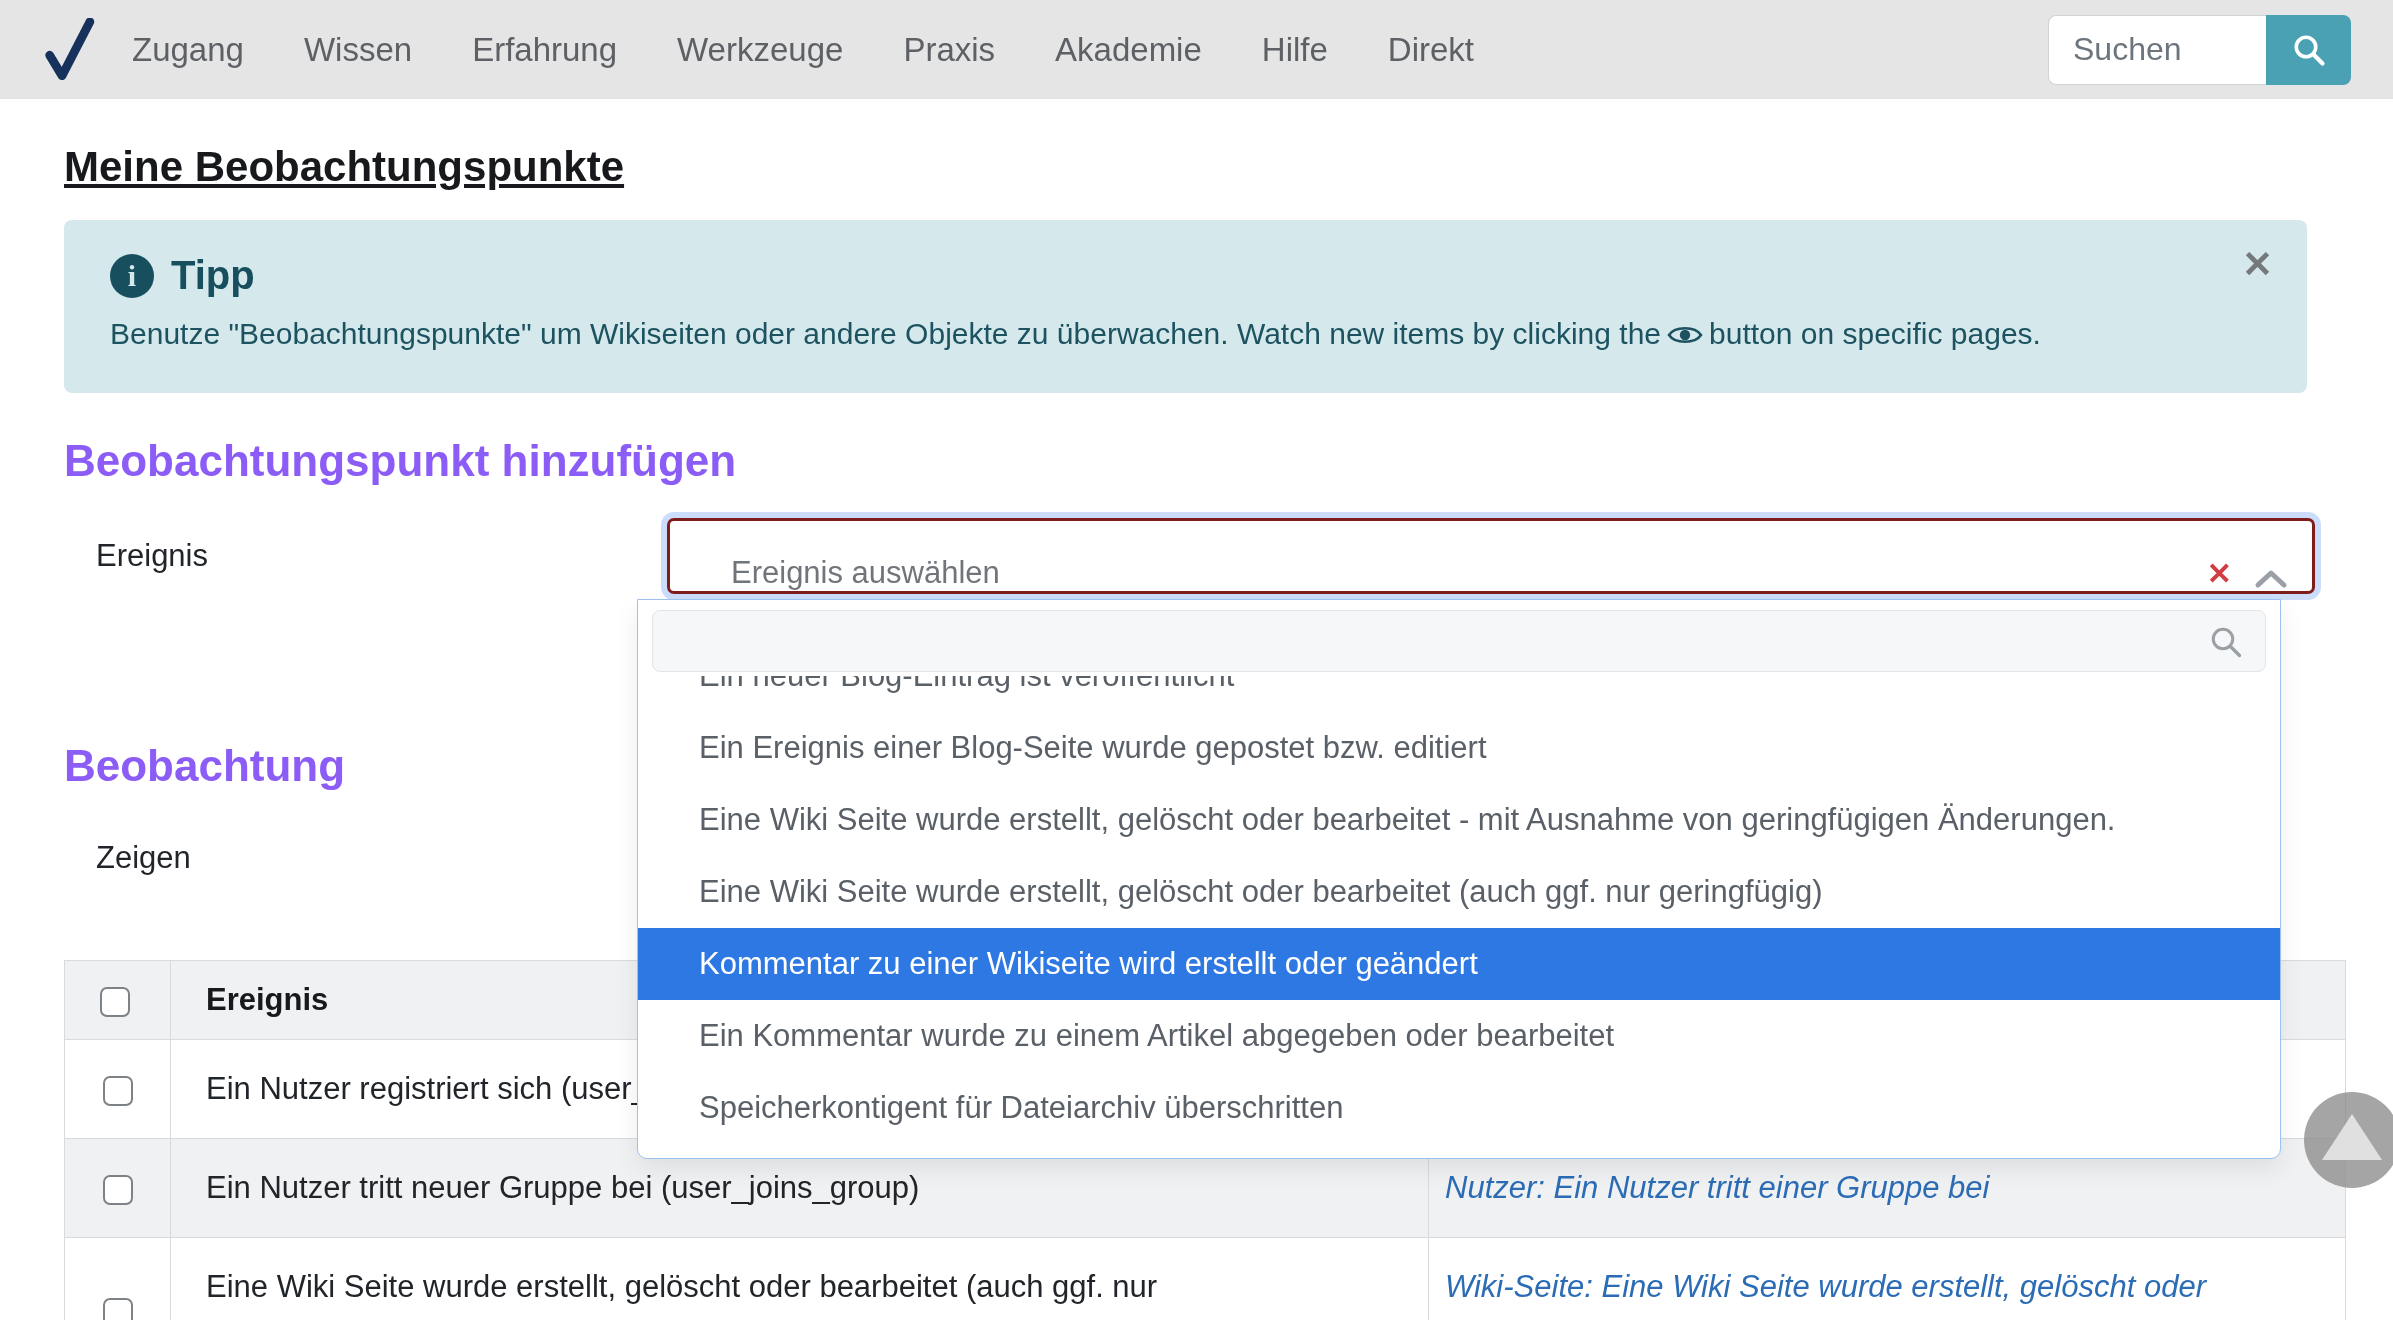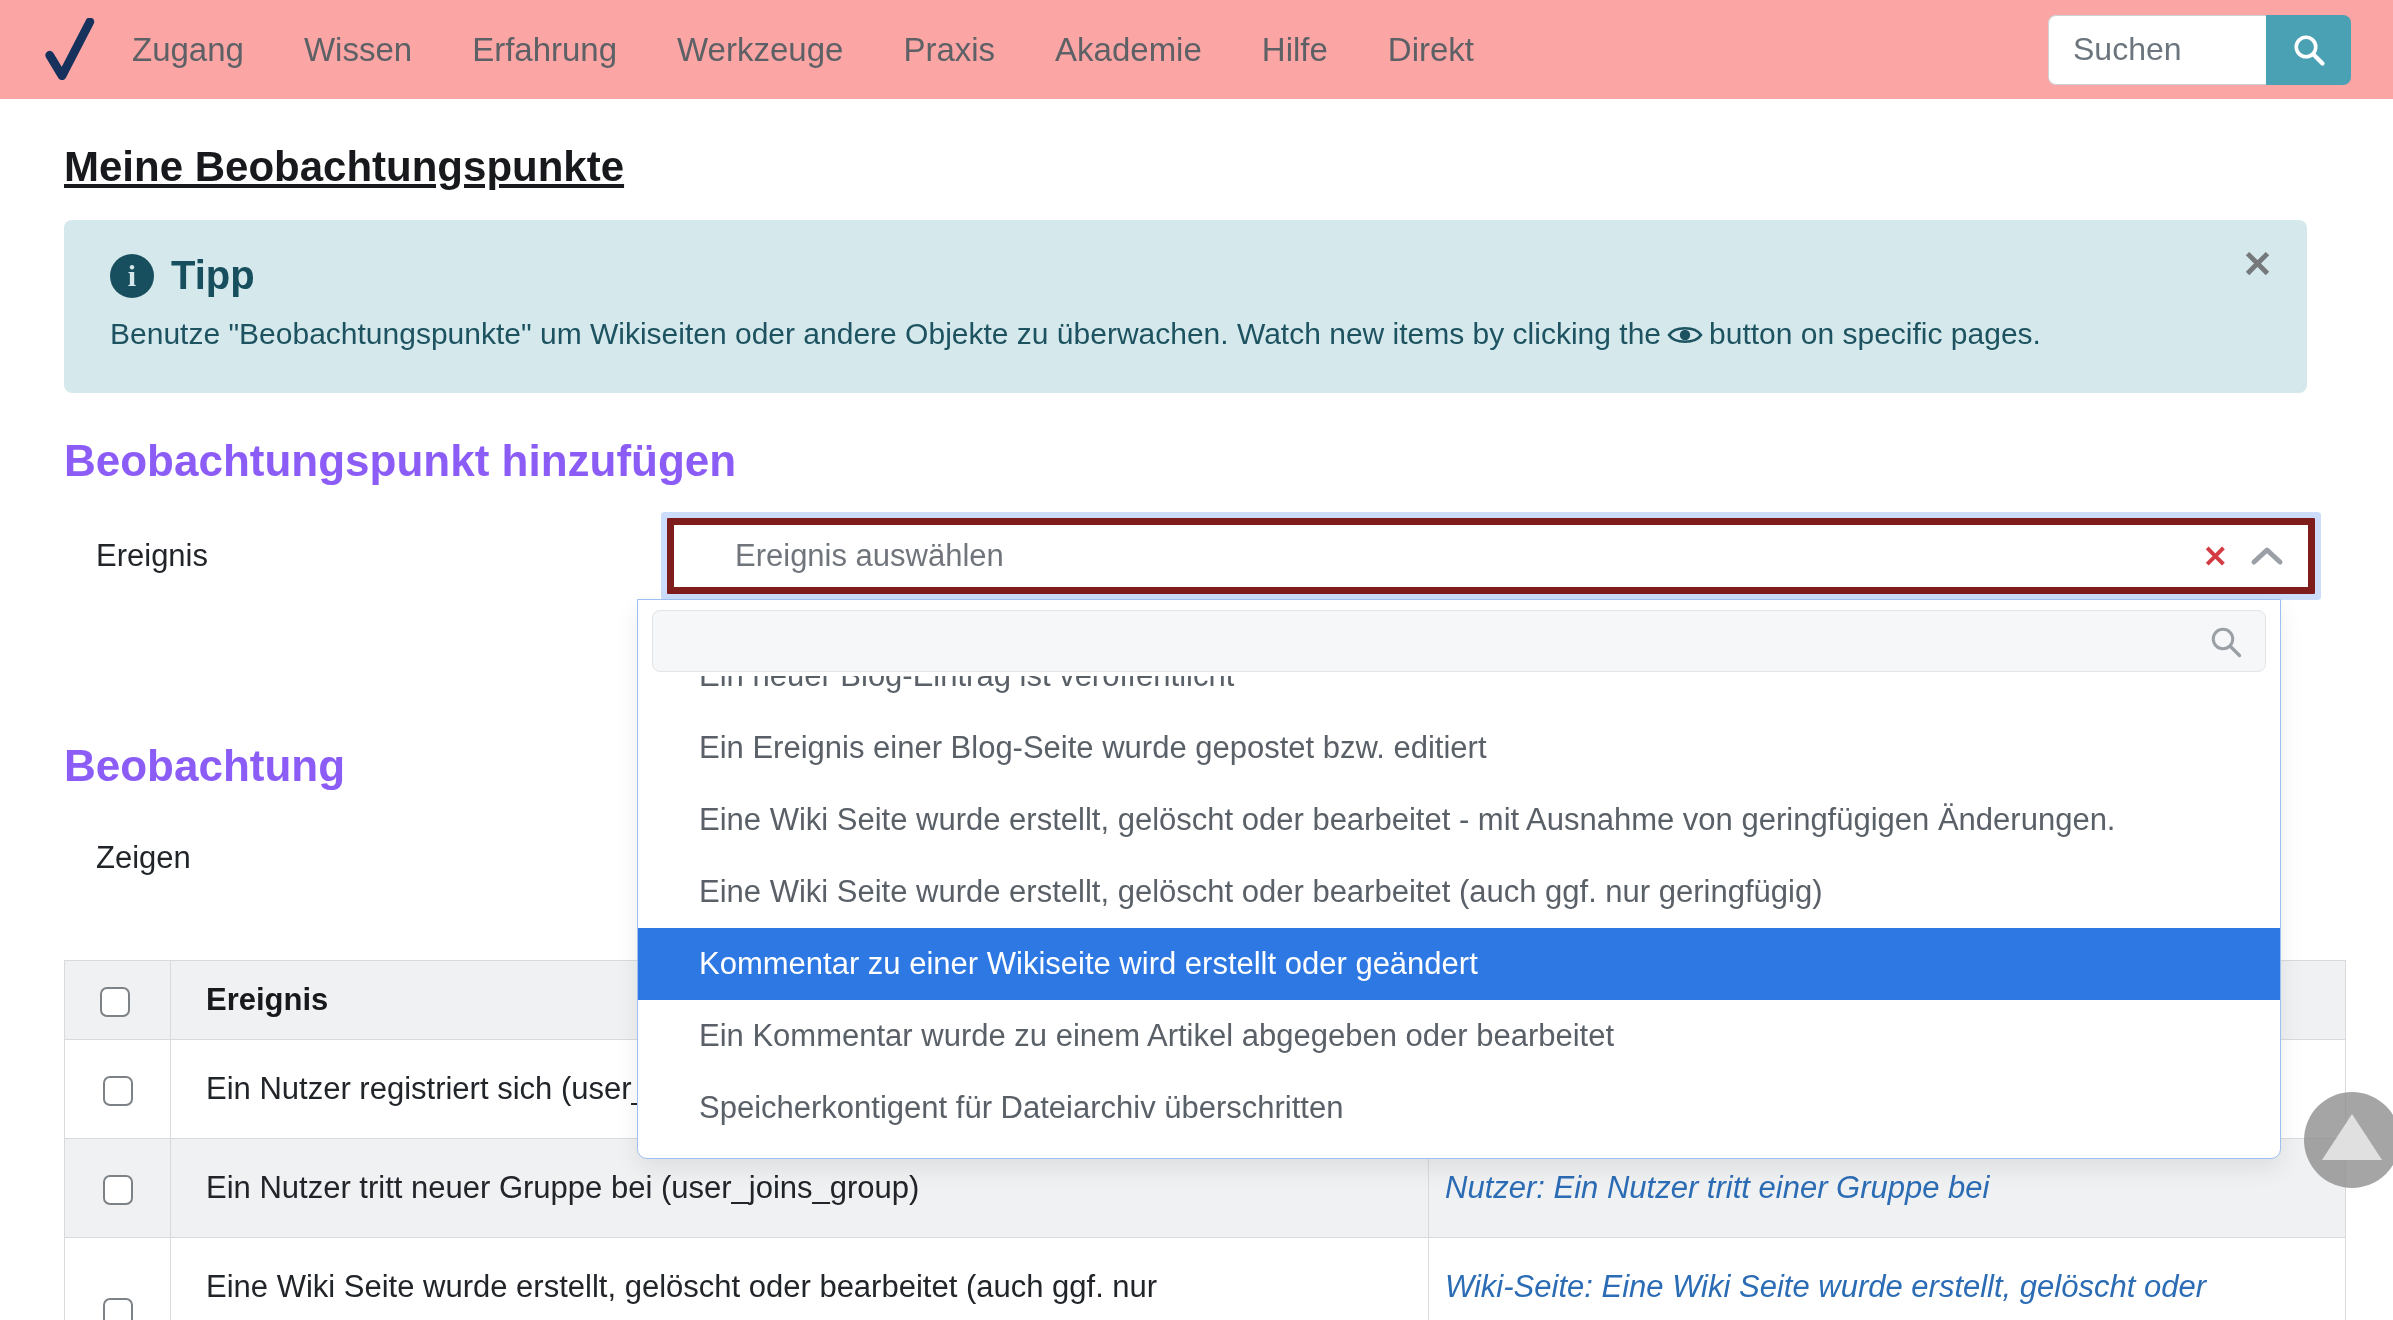--- a/index.html
+++ b/index.html
@@ -1,20 +1,20 @@
 <!DOCTYPE html>
 <html><head>
 <meta charset="utf-8">
 <style>
   * { margin:0; padding:0; box-sizing:border-box; }
   html,body { width:2393px; height:1320px; overflow:hidden; background:#fff;
               font-family:"Liberation Sans", sans-serif; color:#212529; }
 
   
-  .navbar { height:99px; background:#fca5a5; display:flex; align-items:center; padding:0 42px; }
+  .navbar { height:99px; background:#e5e5e5; display:flex; align-items:center; padding:0 42px; }
   .logo { width:58px; height:64px; margin-right:32px; flex:0 0 auto; }
   .nav-items { display:flex; align-items:center; gap:60px; }
   .nav-item { font-size:33px; color:#5d6165; cursor:pointer; white-space:nowrap; }
   .search-group { margin-left:auto; display:flex; height:70px; }
   .search-input { width:218px; height:70px; border:1px solid #cfd3d6; border-right:none;
                   border-radius:8px 0 0 8px; background:#fff; font-size:32px; color:#212529;
                   padding:0 24px; outline:none; font-family:"Liberation Sans",sans-serif; }
   .search-input::placeholder { color:#6c757d; }
   .search-btn { width:85px; height:70px; background:#4aa1b3; border:none; border-radius:0 8px 8px 0;
                 display:flex; align-items:center; justify-content:center; cursor:pointer; }
@@ -37,23 +37,23 @@
                color:#76797c; cursor:pointer; line-height:1; }
 
   .section-title { font-size:44px; font-weight:700; color:#8b5cf6; line-height:52px; }
   .h-add { margin-top:42px; }
   .h-watch { margin-top:146px; }
 
   
   .form-row { position:relative; margin-top:31px; height:76px; }
   .form-label { position:absolute; left:32px; top:50%; transform:translateY(-50%); font-size:31px; color:#212529; }
   .select-box { position:absolute; left:603px; top:0; width:1648px; height:76px; background:#fff;
-                border:7px solid #7f1d1d; border-radius:1px;
+                border:3px solid #7f1d1d; border-radius:7px;
                 box-shadow:0 0 0 6px rgba(96,150,243,0.32);
-                display:flex; align-items:center; cursor:pointer; }
+                display:flex; align-items:flex-end; cursor:pointer; }
   .select-placeholder { font-size:31px; color:#70757c; margin-left:61px; flex:1 1 auto; }
   .select-clear { color:#d23c43; font-size:30px; font-weight:700; margin-right:22px; cursor:pointer; }
   .select-caret { margin-right:24px; display:flex; cursor:pointer; }
 
   
   .dropdown { position:absolute; left:573px; top:81px; width:1644px; height:560px;
               background:#fff; border:1px solid #9cc0f0; border-radius:0 0 10px 10px;
               box-shadow:0 10px 24px rgba(0,0,0,0.08); z-index:20; padding:10px 0 0 0; }
   .dd-search-wrap { position:relative; margin:0 14px; }
   .dd-search { width:100%; height:62px; background:#f6f7f8; border:1px solid #e1e5e8;

